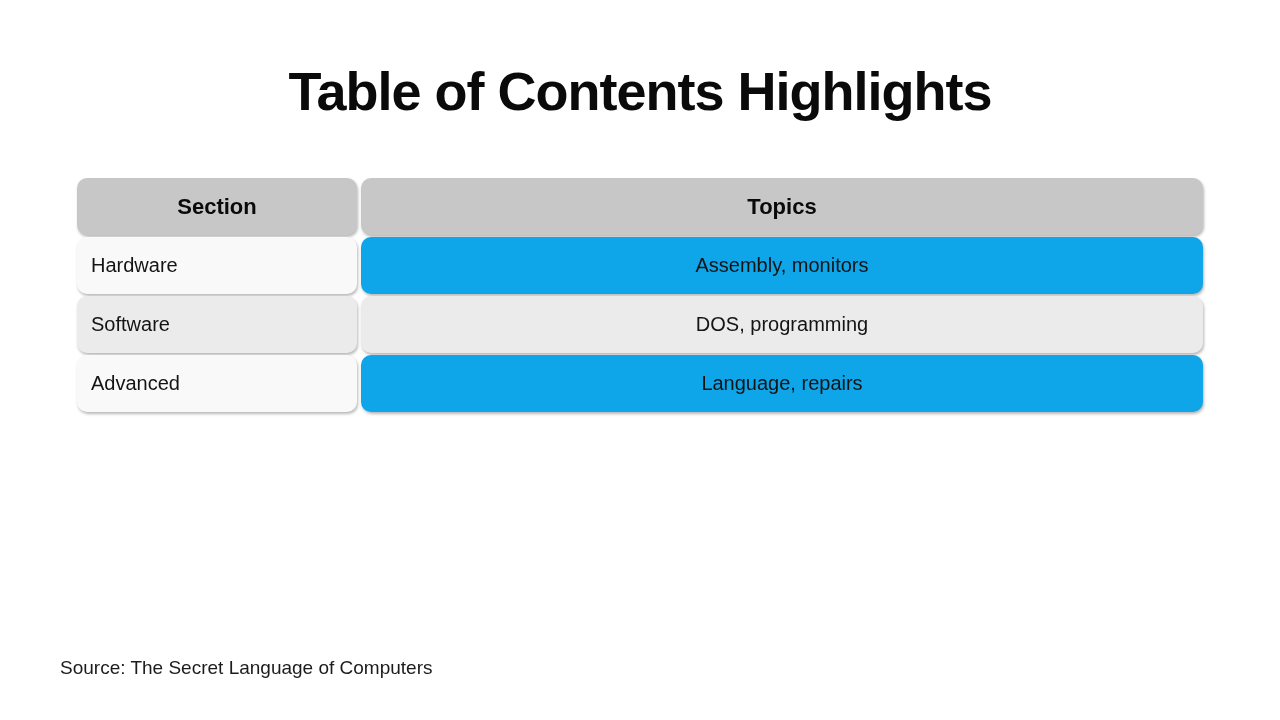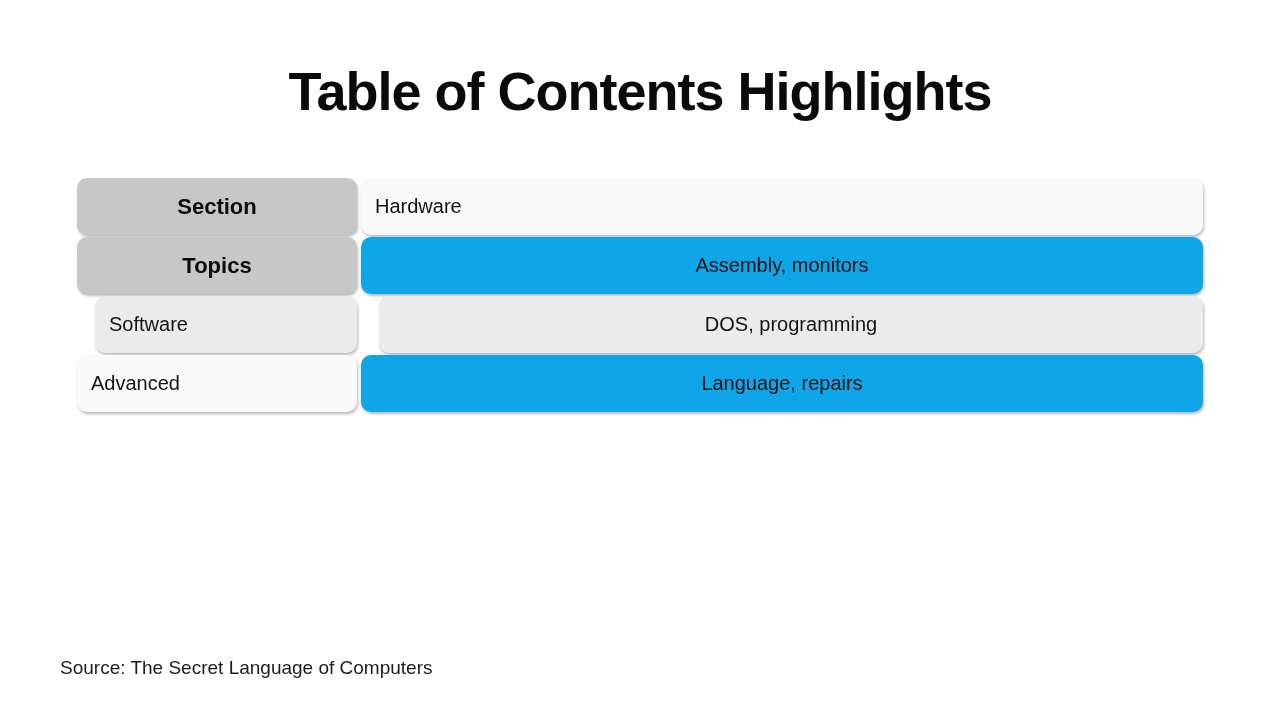--- a/index.html
+++ b/index.html
@@ -54,42 +54,42 @@
   }
   .cell.section {
     background: #f9f9f9;
     justify-content: flex-start;
     padding-left: 14px;
   }
   .cell.topics {
     background: #0ea5e9;
     justify-content: center;
   }
-  .cell.alt { background: #ebebeb; margin-left: 18px; }
+  .cell.alt { background: #ebebeb; }
   .source-note {
     position: absolute;
     left: 60px;
     top: 657px;
     font-size: 19px;
     color: #1c1c1c;
   }
 </style>
 </head>
 <body>
 
 <div class="slide">
 
   <h1 class="slide-title">Table of Contents Highlights</h1>
 
   <div class="toc-table">
 
     <div class="cell header">Section</div>
+    <div class="cell header">Topics</div>
+
     <div class="cell section">Hardware</div>
-
-    <div class="cell header">Topics</div>
     <div class="cell topics">Assembly, monitors</div>
 
     <div class="cell section alt">Software</div>
     <div class="cell topics alt">DOS, programming</div>
 
     <div class="cell section">Advanced</div>
     <div class="cell topics">Language, repairs</div>
 
   </div>
 

